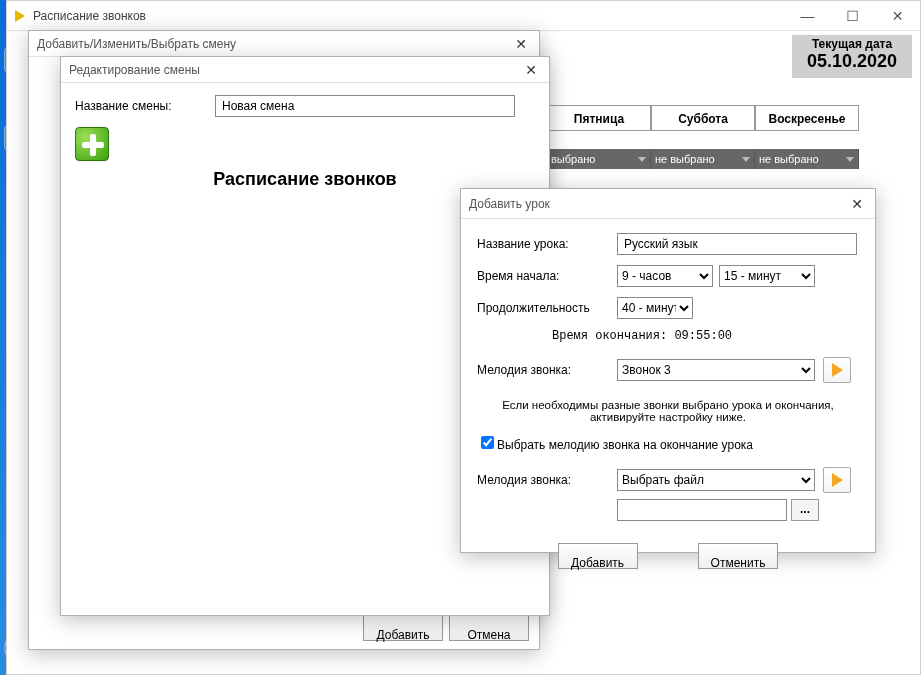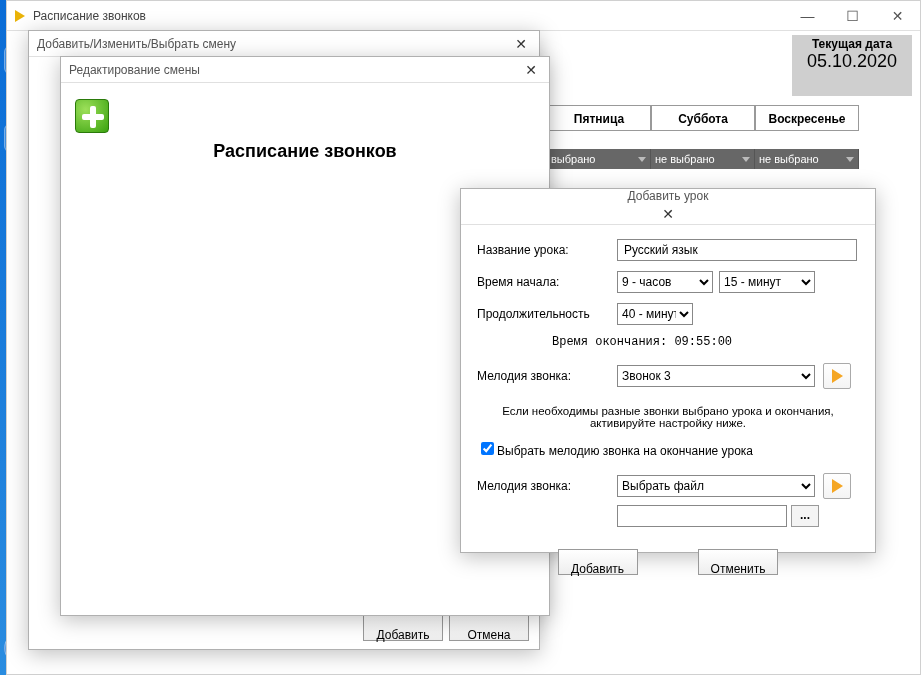--- a/index.html
+++ b/index.html
@@ -65,28 +65,28 @@
   .win-btn {
     width: 45px; height: 30px;
     display: flex; align-items: center; justify-content: center;
     font-size: 14px; color: #555;
   }
 
   
   .bg-header {
     position: absolute;
     right: 8px; top: 34px;
-    width: 120px; height: 61px;
+    width: 120px; height: 43px;
     background: #cfcfcf;
     text-align: center;
     padding: 2px;
     margin-left: 48px;
   }
   .bg-header .lbl { font-size: 12px; font-weight: bold; }
-  .bg-header .date { font-size: 18px; font-weight: normal; }
+  .bg-header .date { font-size: 18px; font-weight: bold; }
 
   .weekday-row {
     position: absolute;
     left: 540px; top: 104px;
     display: flex;
     gap: 0;
     align-items: flex-end;
   }
   .weekday {
     width: 104px; height: 26px;
@@ -242,21 +242,21 @@
     border-radius: 2px;
   }
   .redx::before { transform: rotate(45deg); }
   .redx::after  { transform: rotate(-45deg); }
 
   
   #modal-lesson {
     left: 460px; top: 188px;
     width: 416px; height: 365px;
   }
-  #modal-lesson .m-title { height: 36px; font-size: 12px; flex-direction: column; }
+  #modal-lesson .m-title { height: 30px; font-size: 12px; }
   #modal-lesson .body { padding: 14px 16px; }
   #modal-lesson .row label { width: 140px; }
   select.sel {
     height: 22px;
     border: 1px solid #888;
     font-size: 12px;
     background: #fff;
     font-family: inherit;
   }
   .endtime { font-size: 12px; margin-left: 75px; margin-bottom: 14px; font-family: Liberation Mono, monospace; }
@@ -361,20 +361,24 @@
   </div>
 </div>
 
 <div class="modal" id="modal-edit">
   <div class="m-title">
     <span>Редактирование смены</span>
     <span class="spacer"></span>
     <span class="m-close">✕</span>
   </div>
   <div class="body">
+    <div class="row">
+      <label>Название смены:</label>
+      <input class="txt" style="width: 300px;" value="Новая смена">
+    </div>
     <div class="plus-btn"></div>
     <div class="sched-title">Расписание звонков</div>
   </div>
 </div>
 
 <div class="modal" id="modal-lesson">
   <div class="m-title">
     <span>Добавить урок</span>
     <span class="spacer"></span>
     <span class="m-close">✕</span>

